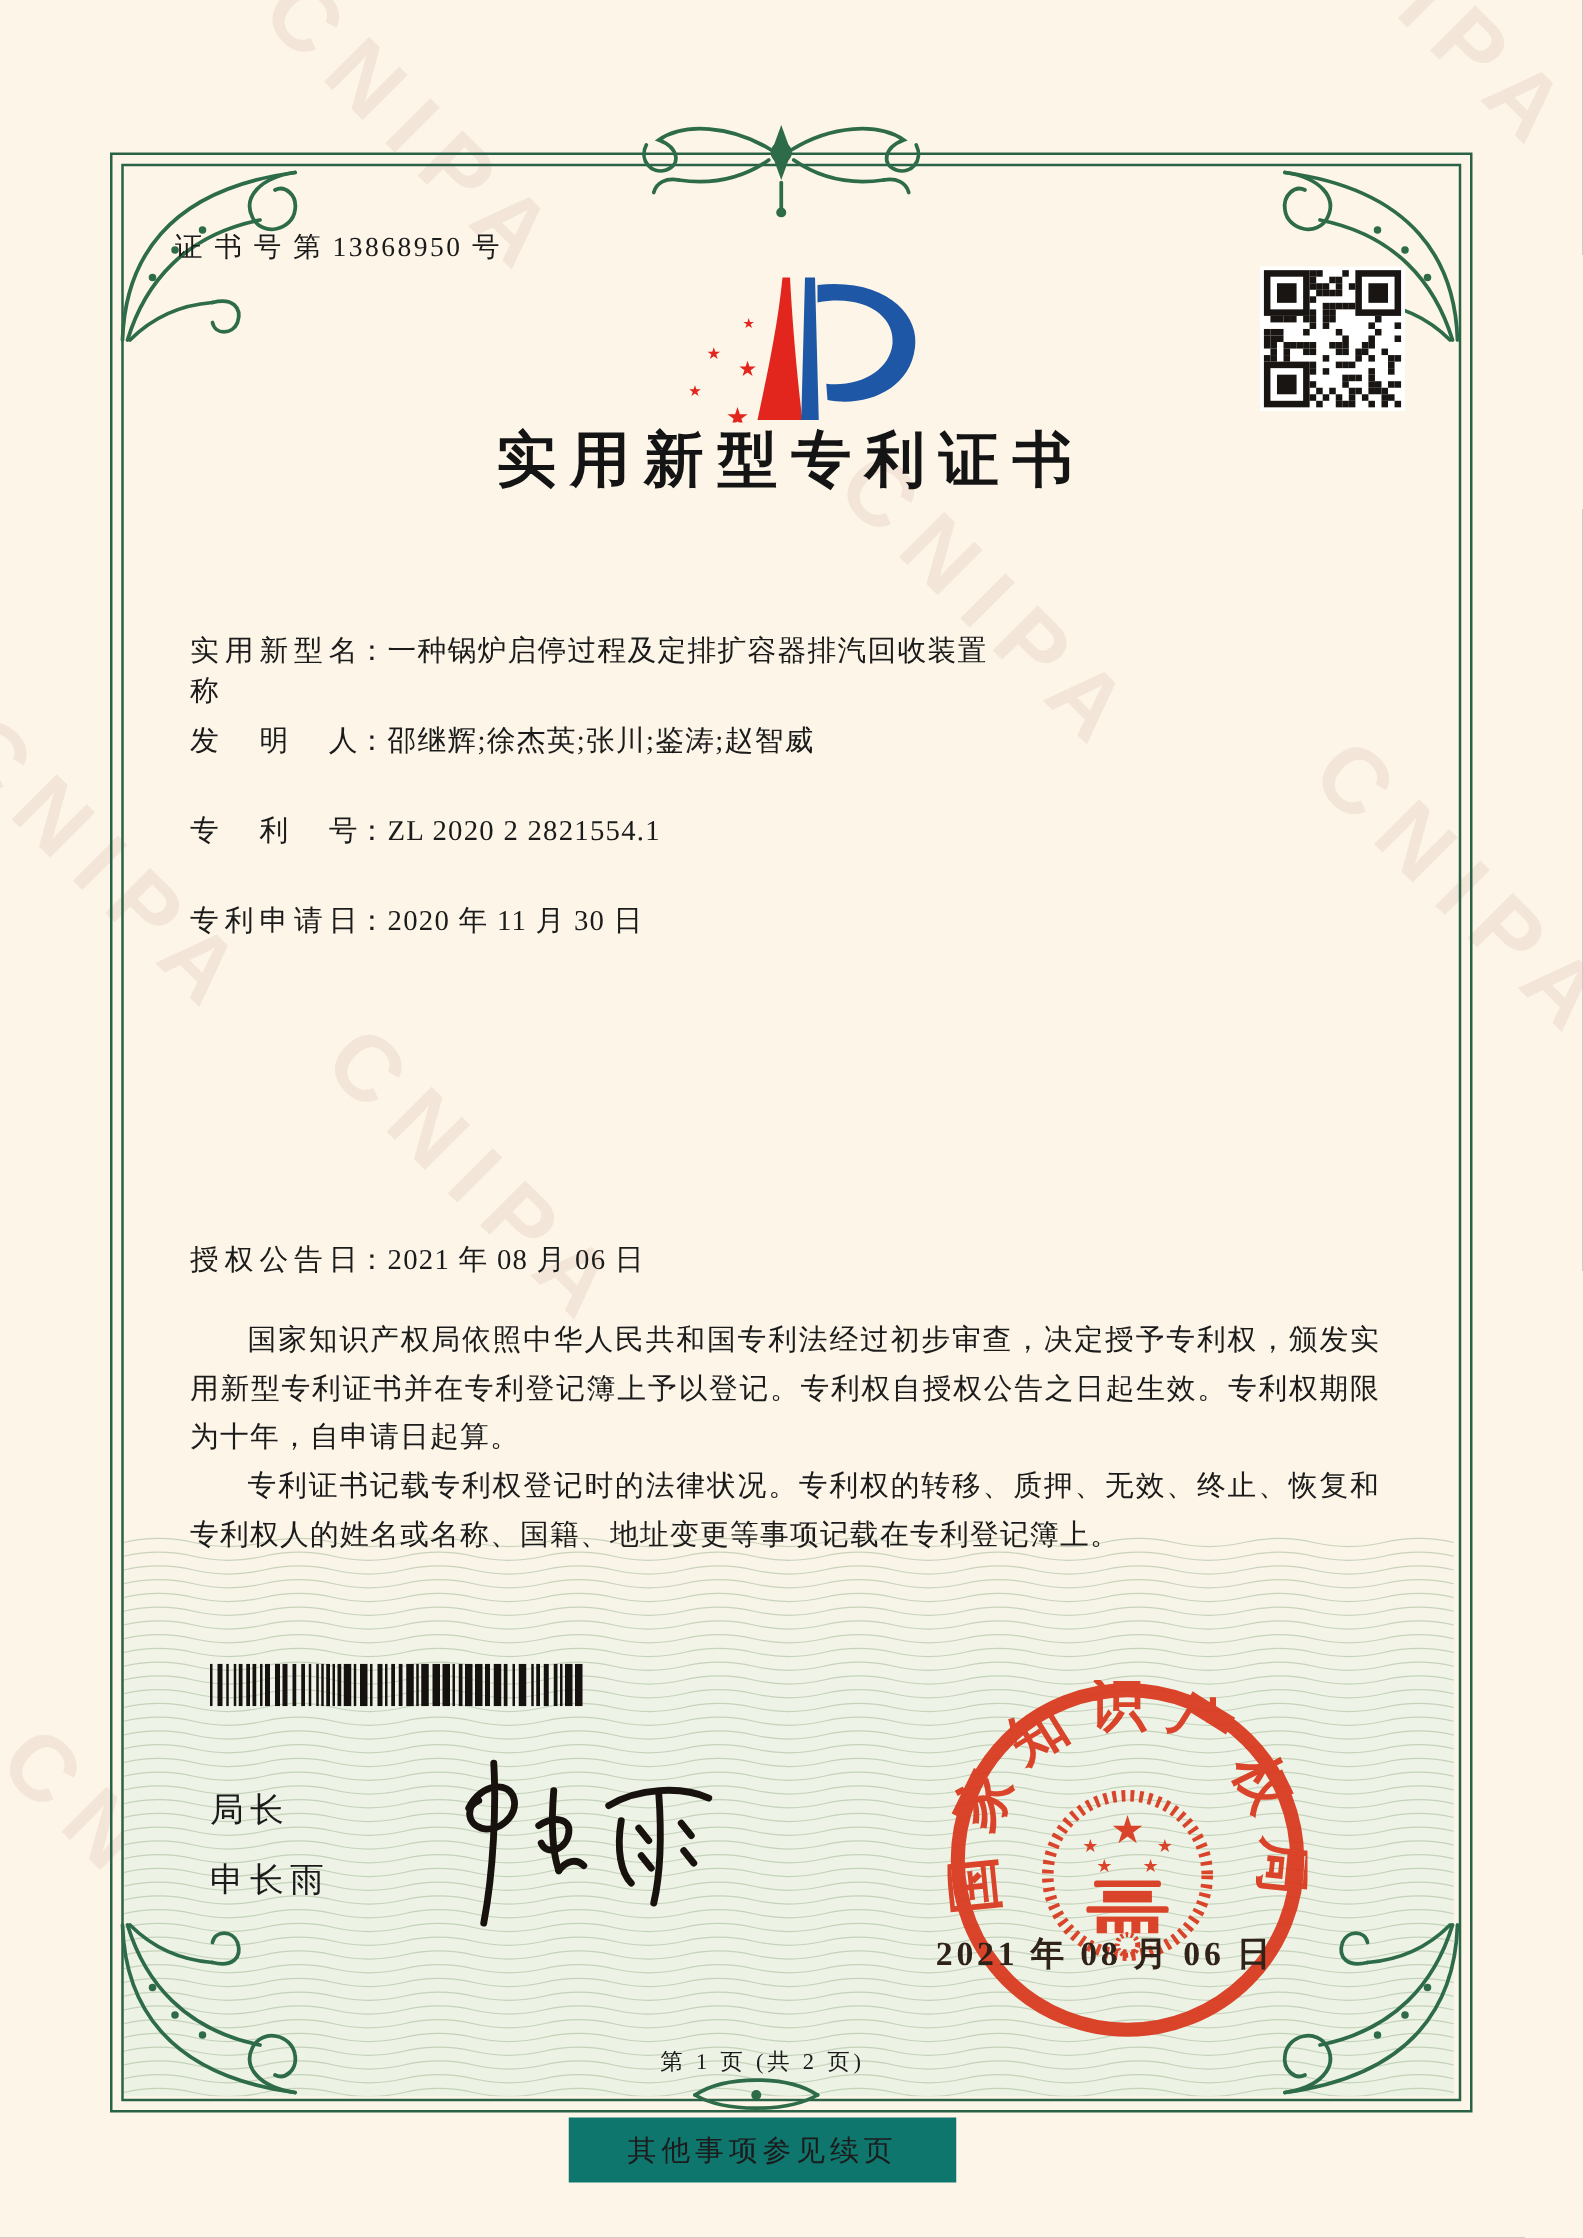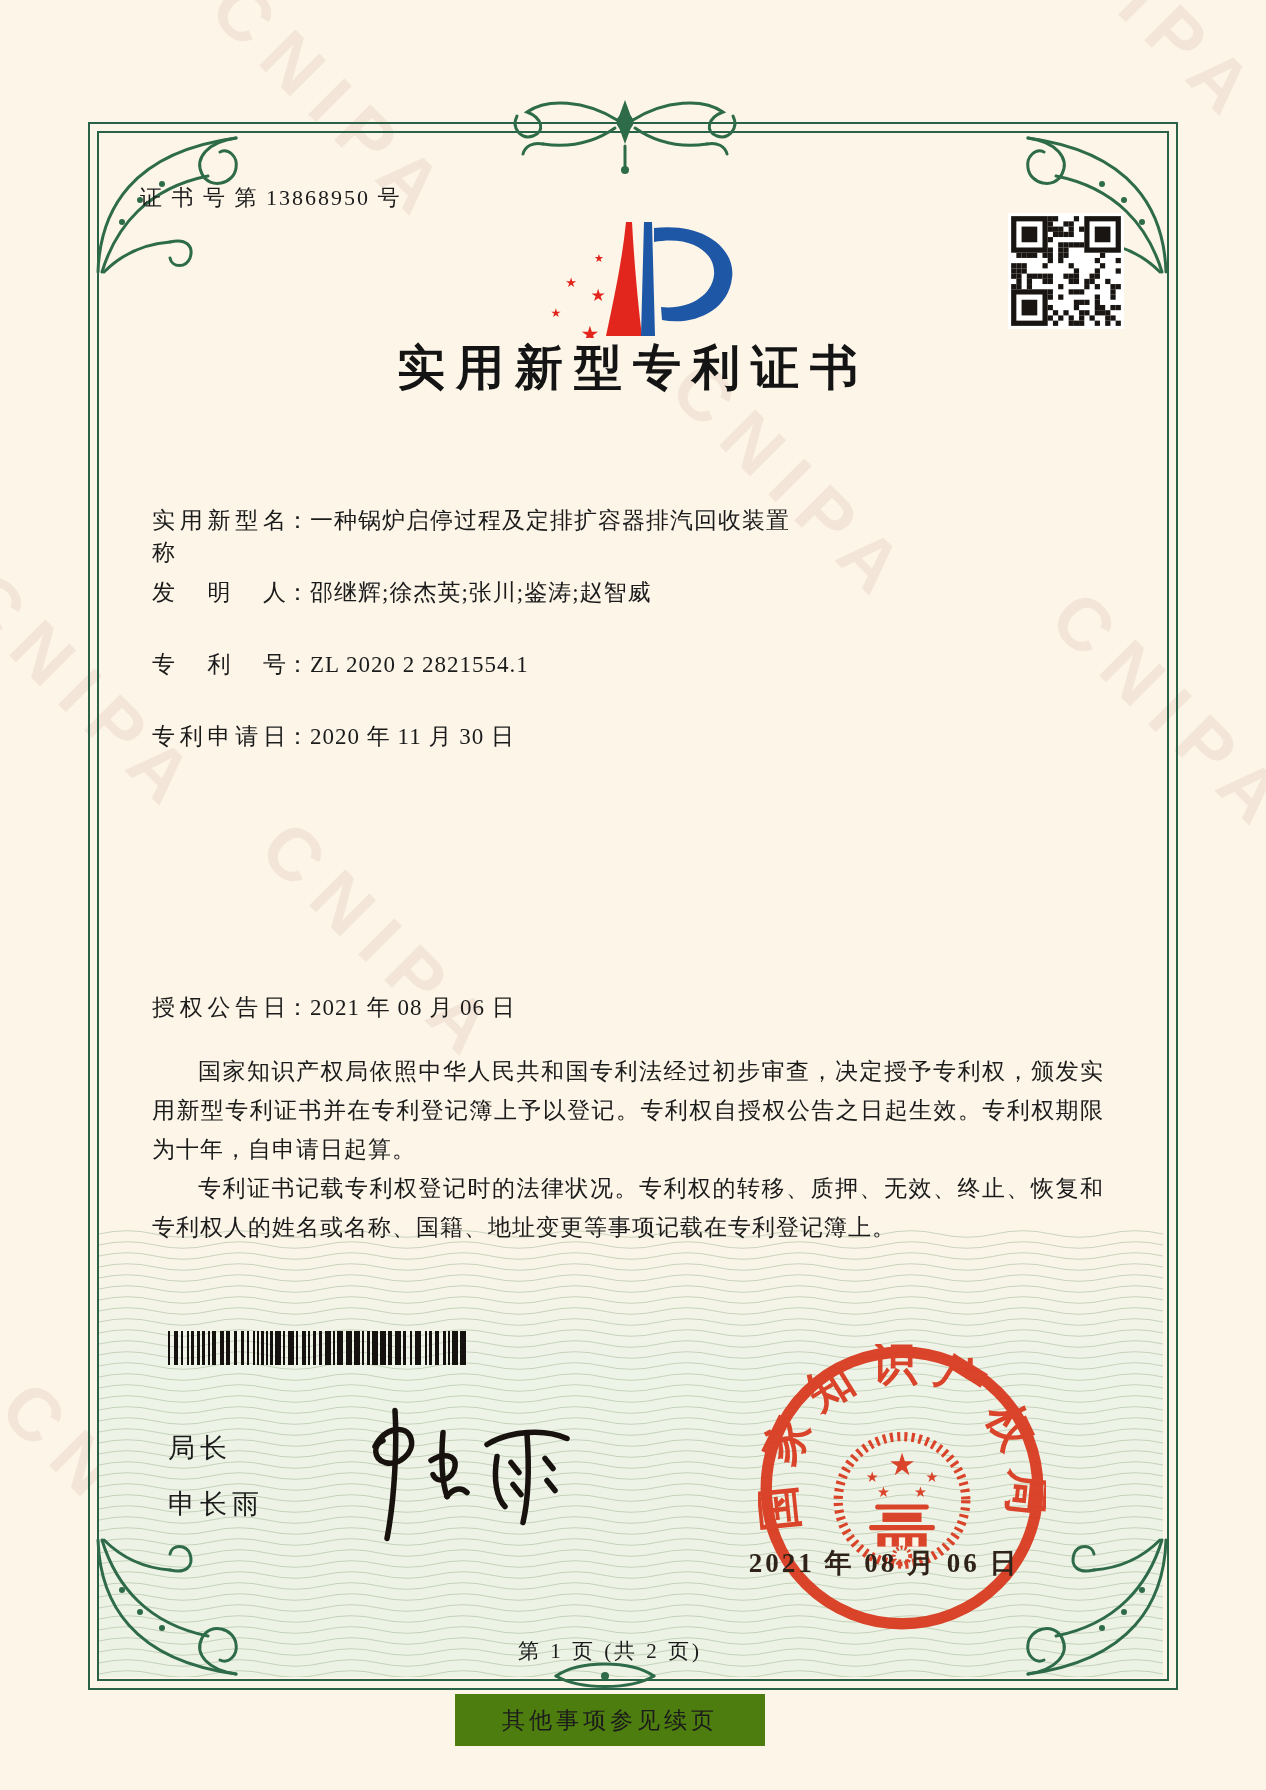--- a/index.html
+++ b/index.html
@@ -63,24 +63,24 @@
   .barcode{position:absolute;left:168px;top:1331px;width:308px;height:34px;}
   .director-label{position:absolute;left:168px;top:1430px;font-family:"Liberation Sans",sans-serif;font-weight:500;font-size:27px;letter-spacing:5px;}
   .director-name{position:absolute;left:168px;top:1486px;font-family:"Liberation Sans",sans-serif;font-weight:500;font-size:27px;letter-spacing:5px;}
   .signature{position:absolute;left:345px;top:1402px;width:250px;height:145px;}
   .signature path{fill:none;stroke:#17120e;stroke-width:5.5;stroke-linecap:round;stroke-linejoin:round;}
   .seal{position:absolute;left:758px;top:1344px;width:288px;height:288px;opacity:.95;}
   .seal-date{
     position:absolute;left:688px;top:1545px;width:392px;
     text-align:center;font-size:27px;font-weight:600;letter-spacing:3px;color:#2f2218;z-index:6;
   }
-  .page-info{position:absolute;left:410px;top:1637px;width:400px;text-align:center;font-size:21px;letter-spacing:3px;z-index:5;}
+  .page-info{position:absolute;left:410px;top:1637px;width:400px;text-align:center;font-size:18px;letter-spacing:3px;z-index:5;}
   .note-box{
     position:absolute;left:455px;top:1694px;width:310px;height:52px;
-    background:#4d7c0f;display:flex;align-items:center;justify-content:center;
+    background:#0f766e;display:flex;align-items:center;justify-content:center;
     font-size:23px;letter-spacing:4px;
   }
 </style>
 </head>
 <body>
 
 <div class="page">
 
   <span class="wm" style="left:180px;top:60px">CNIPA</span>
   <span class="wm" style="left:990px;top:-40px">CNIPA</span>

